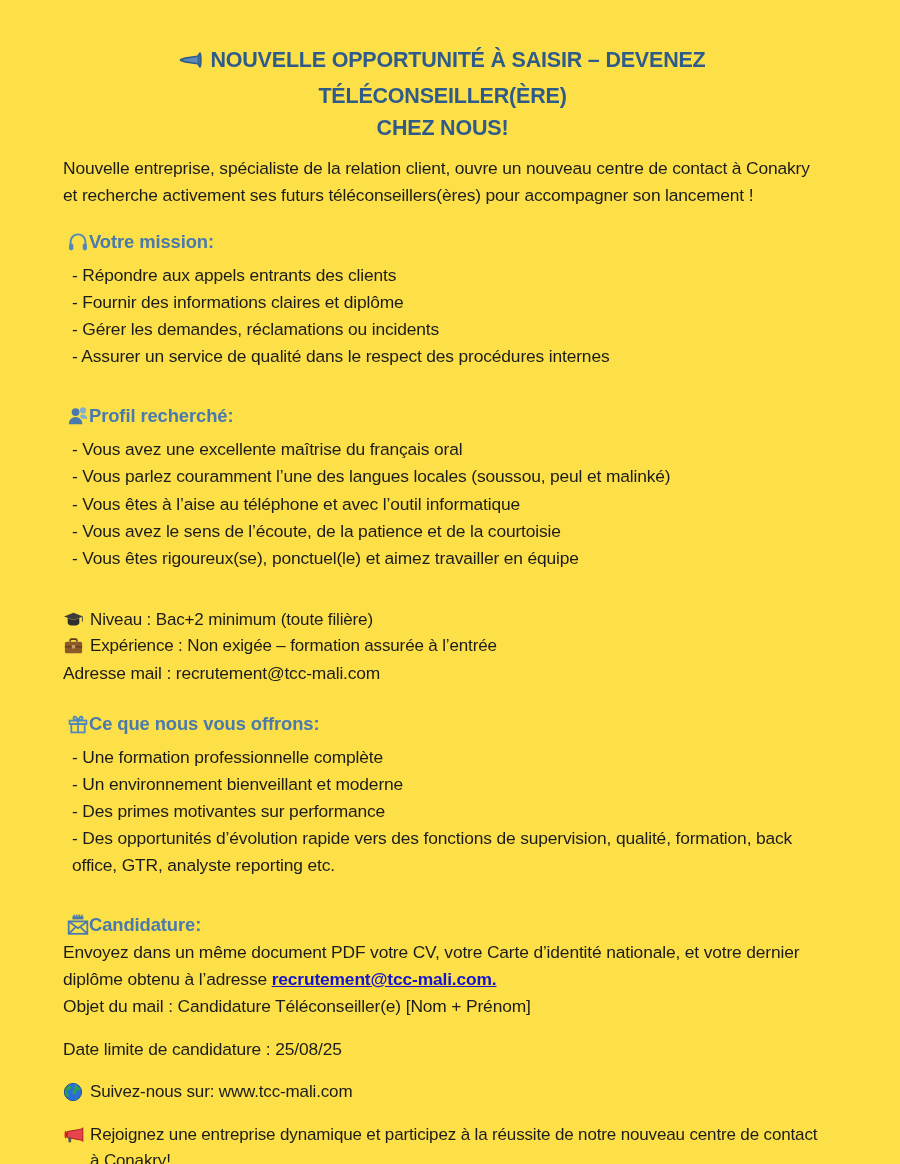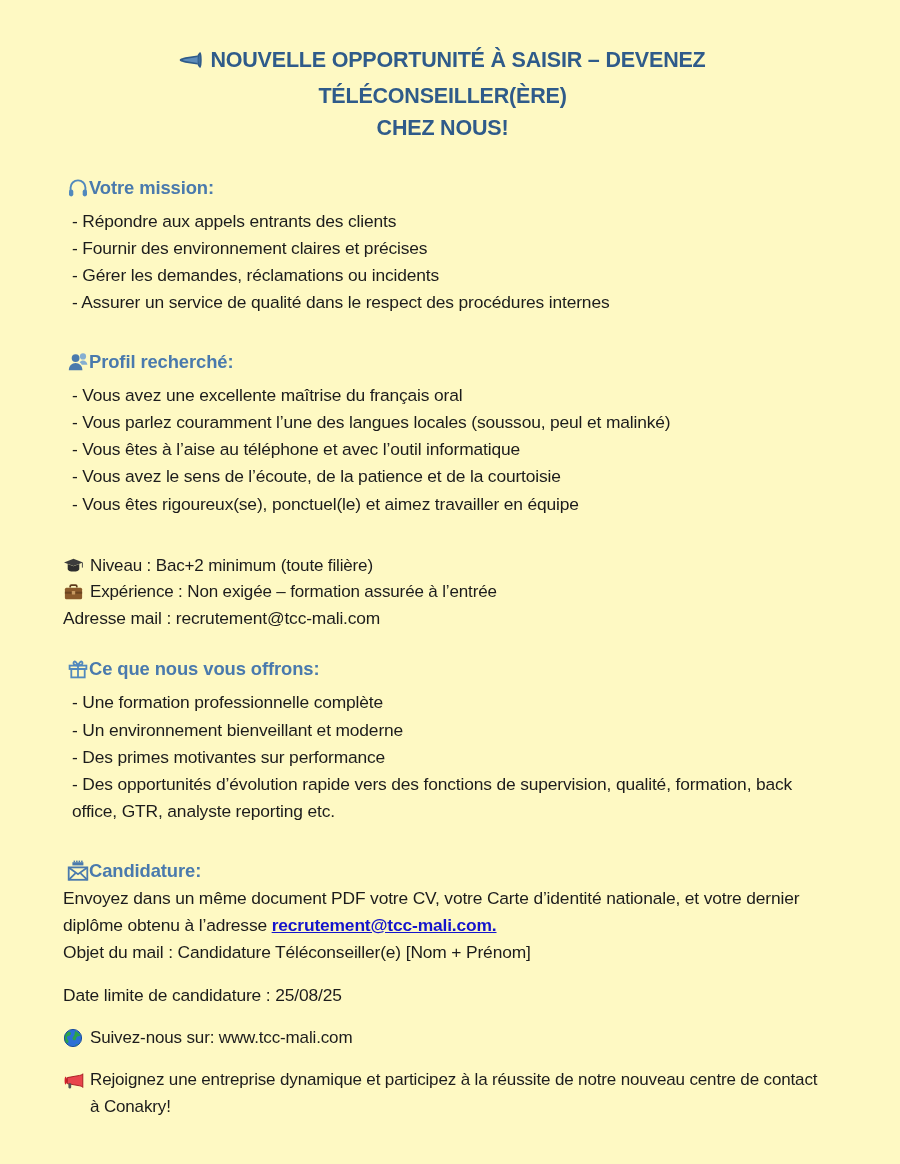--- a/index.html
+++ b/index.html
@@ -11,21 +11,21 @@
     width: 900px;
     height: 1164px;
     font-family: "Liberation Sans", sans-serif;
     color: #1a1a1a;
     -webkit-font-smoothing: antialiased;
   }
   .page {
     position: relative;
     width: 900px;
     height: 1164px;
-    background: #fef9c3;
+    background: #fde047;
     box-sizing: border-box;
     padding: 44px 78px 0 63px;
   }
 
   
   .title-block {
     text-align: center;
     color: #2f5b8a;
     font-weight: bold;
     font-size: 21.5px;
@@ -123,38 +123,39 @@
     <span class="tline"><span class="title-icon"><svg width="24" height="20" viewBox="0 0 24 20">
             <g fill="none" stroke="#2f5b8a" stroke-width="1.6">
               <path d="M21 3.2 C22.2 5.3 22.2 14.7 21 16.8 C19.2 15.2 18.5 12.6 18.5 10 C18.5 7.4 19.2 4.8 21 3.2 Z" fill="#3f6e9e"></path>
               <path d="M18.6 6.2 L6.5 8.1 C4.2 8.5 3 9.2 3 10 C3 10.8 4.2 11.5 6.5 11.9 L18.6 13.8" fill="#5d8cba"></path>
               <path d="M3.2 9 C2.1 9.2 1.4 9.5 1.4 10 C1.4 10.5 2.1 10.8 3.2 11"></path>
             </g>
           </svg></span><span>NOUVELLE OPPORTUNITÉ À SAISIR – DEVENEZ TÉLÉCONSEILLER(ÈRE)</span></span>
     <span class="tline">CHEZ NOUS!</span>
   </div>
 
+  <p class="para intro">Nouvelle entreprise, spécialiste de la relation client, ouvre un nouveau centre de contact à Conakry et recherche activement ses futurs téléconseillers(ères) pour accompagner son lancement !</p>
 
   <div class="spacer-md"></div>
 
   <div class="section-head">
     <span class="sh-icon">
         <svg width="22" height="22" viewBox="0 0 22 22">
           <g fill="none" stroke="#5189bd" stroke-width="1.9" stroke-linecap="round">
             <path d="M3.6 14.3 V10.6 C3.6 6.6 6.9 3.4 11 3.4 C15.1 3.4 18.4 6.6 18.4 10.6 V14.3"></path>
           </g>
           <rect x="2" y="12.4" width="4.3" height="7" rx="2.1" fill="#5189bd"></rect>
           <rect x="15.7" y="12.4" width="4.3" height="7" rx="2.1" fill="#5189bd"></rect>
         </svg>
       </span>
     <span>Votre mission:</span>
   </div>
   <div class="list">
     <div class="li">- Répondre aux appels entrants des clients</div>
-    <div class="li">- Fournir des environnement claires et précises</div>
+    <div class="li">- Fournir des informations claires et diplôme</div>
     <div class="li">- Gérer les demandes, réclamations ou incidents</div>
     <div class="li">- Assurer un service de qualité dans le respect des procédures internes</div>
   </div>
 
   <div class="spacer-lg"></div>
 
   <div class="section-head">
     <span class="sh-icon">
         <svg width="22" height="22" viewBox="0 0 22 22">
           <g fill="#4a7aad">

